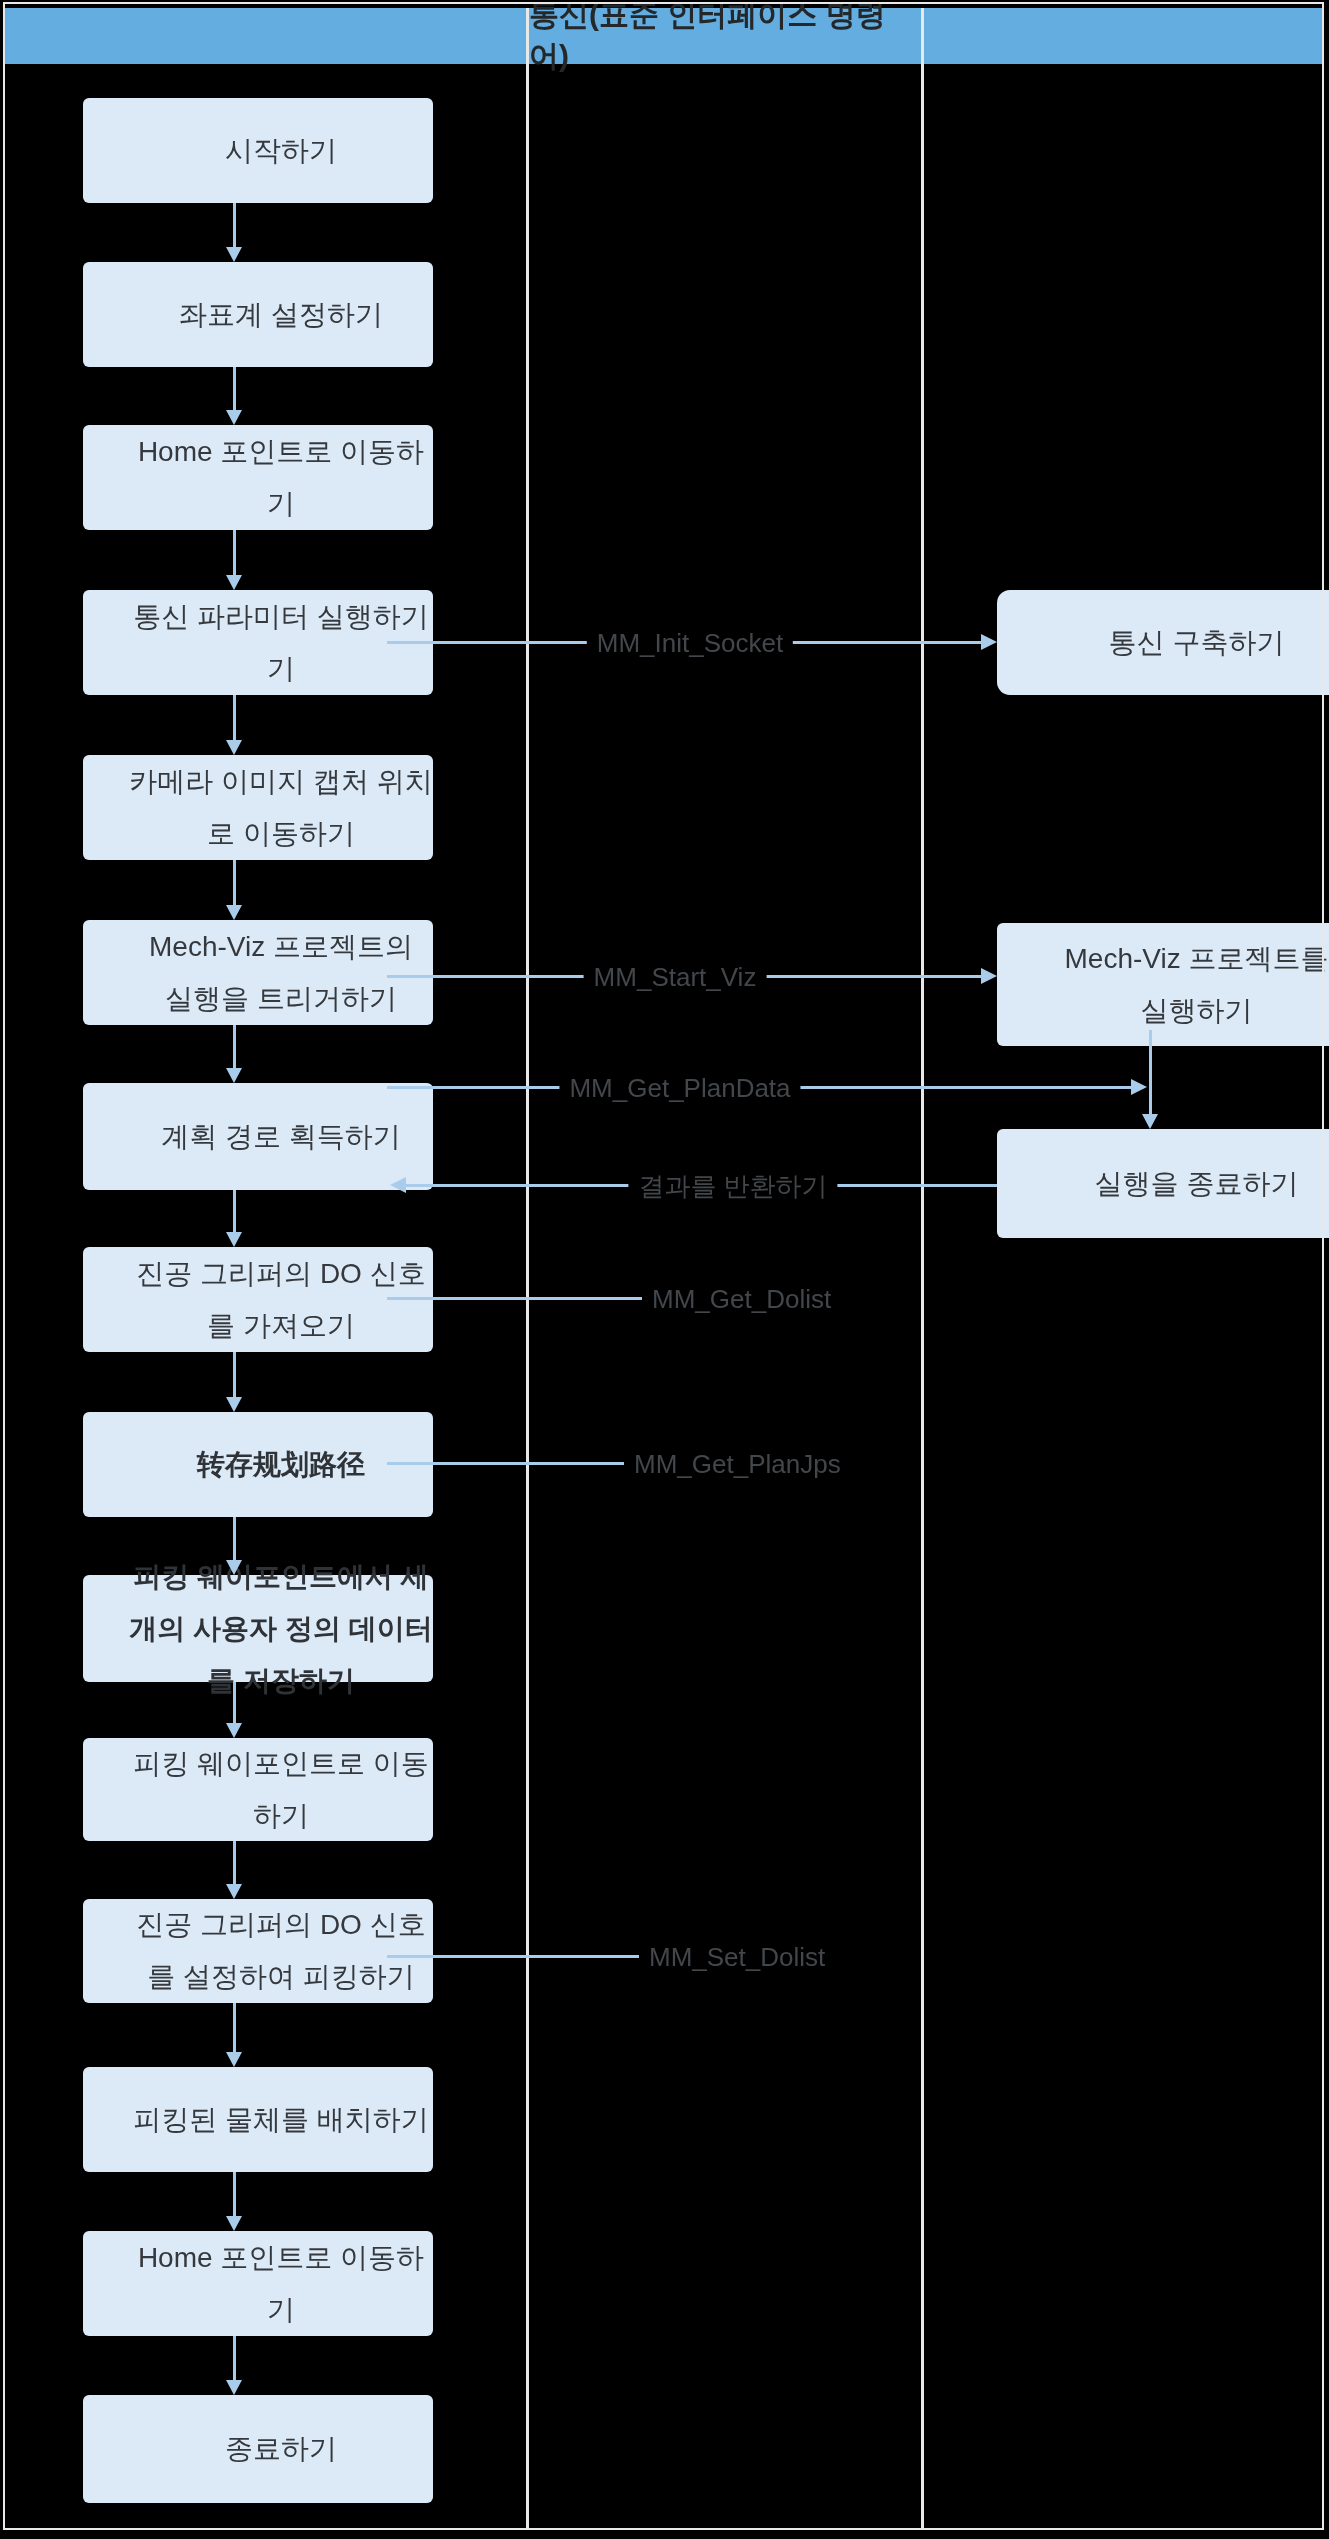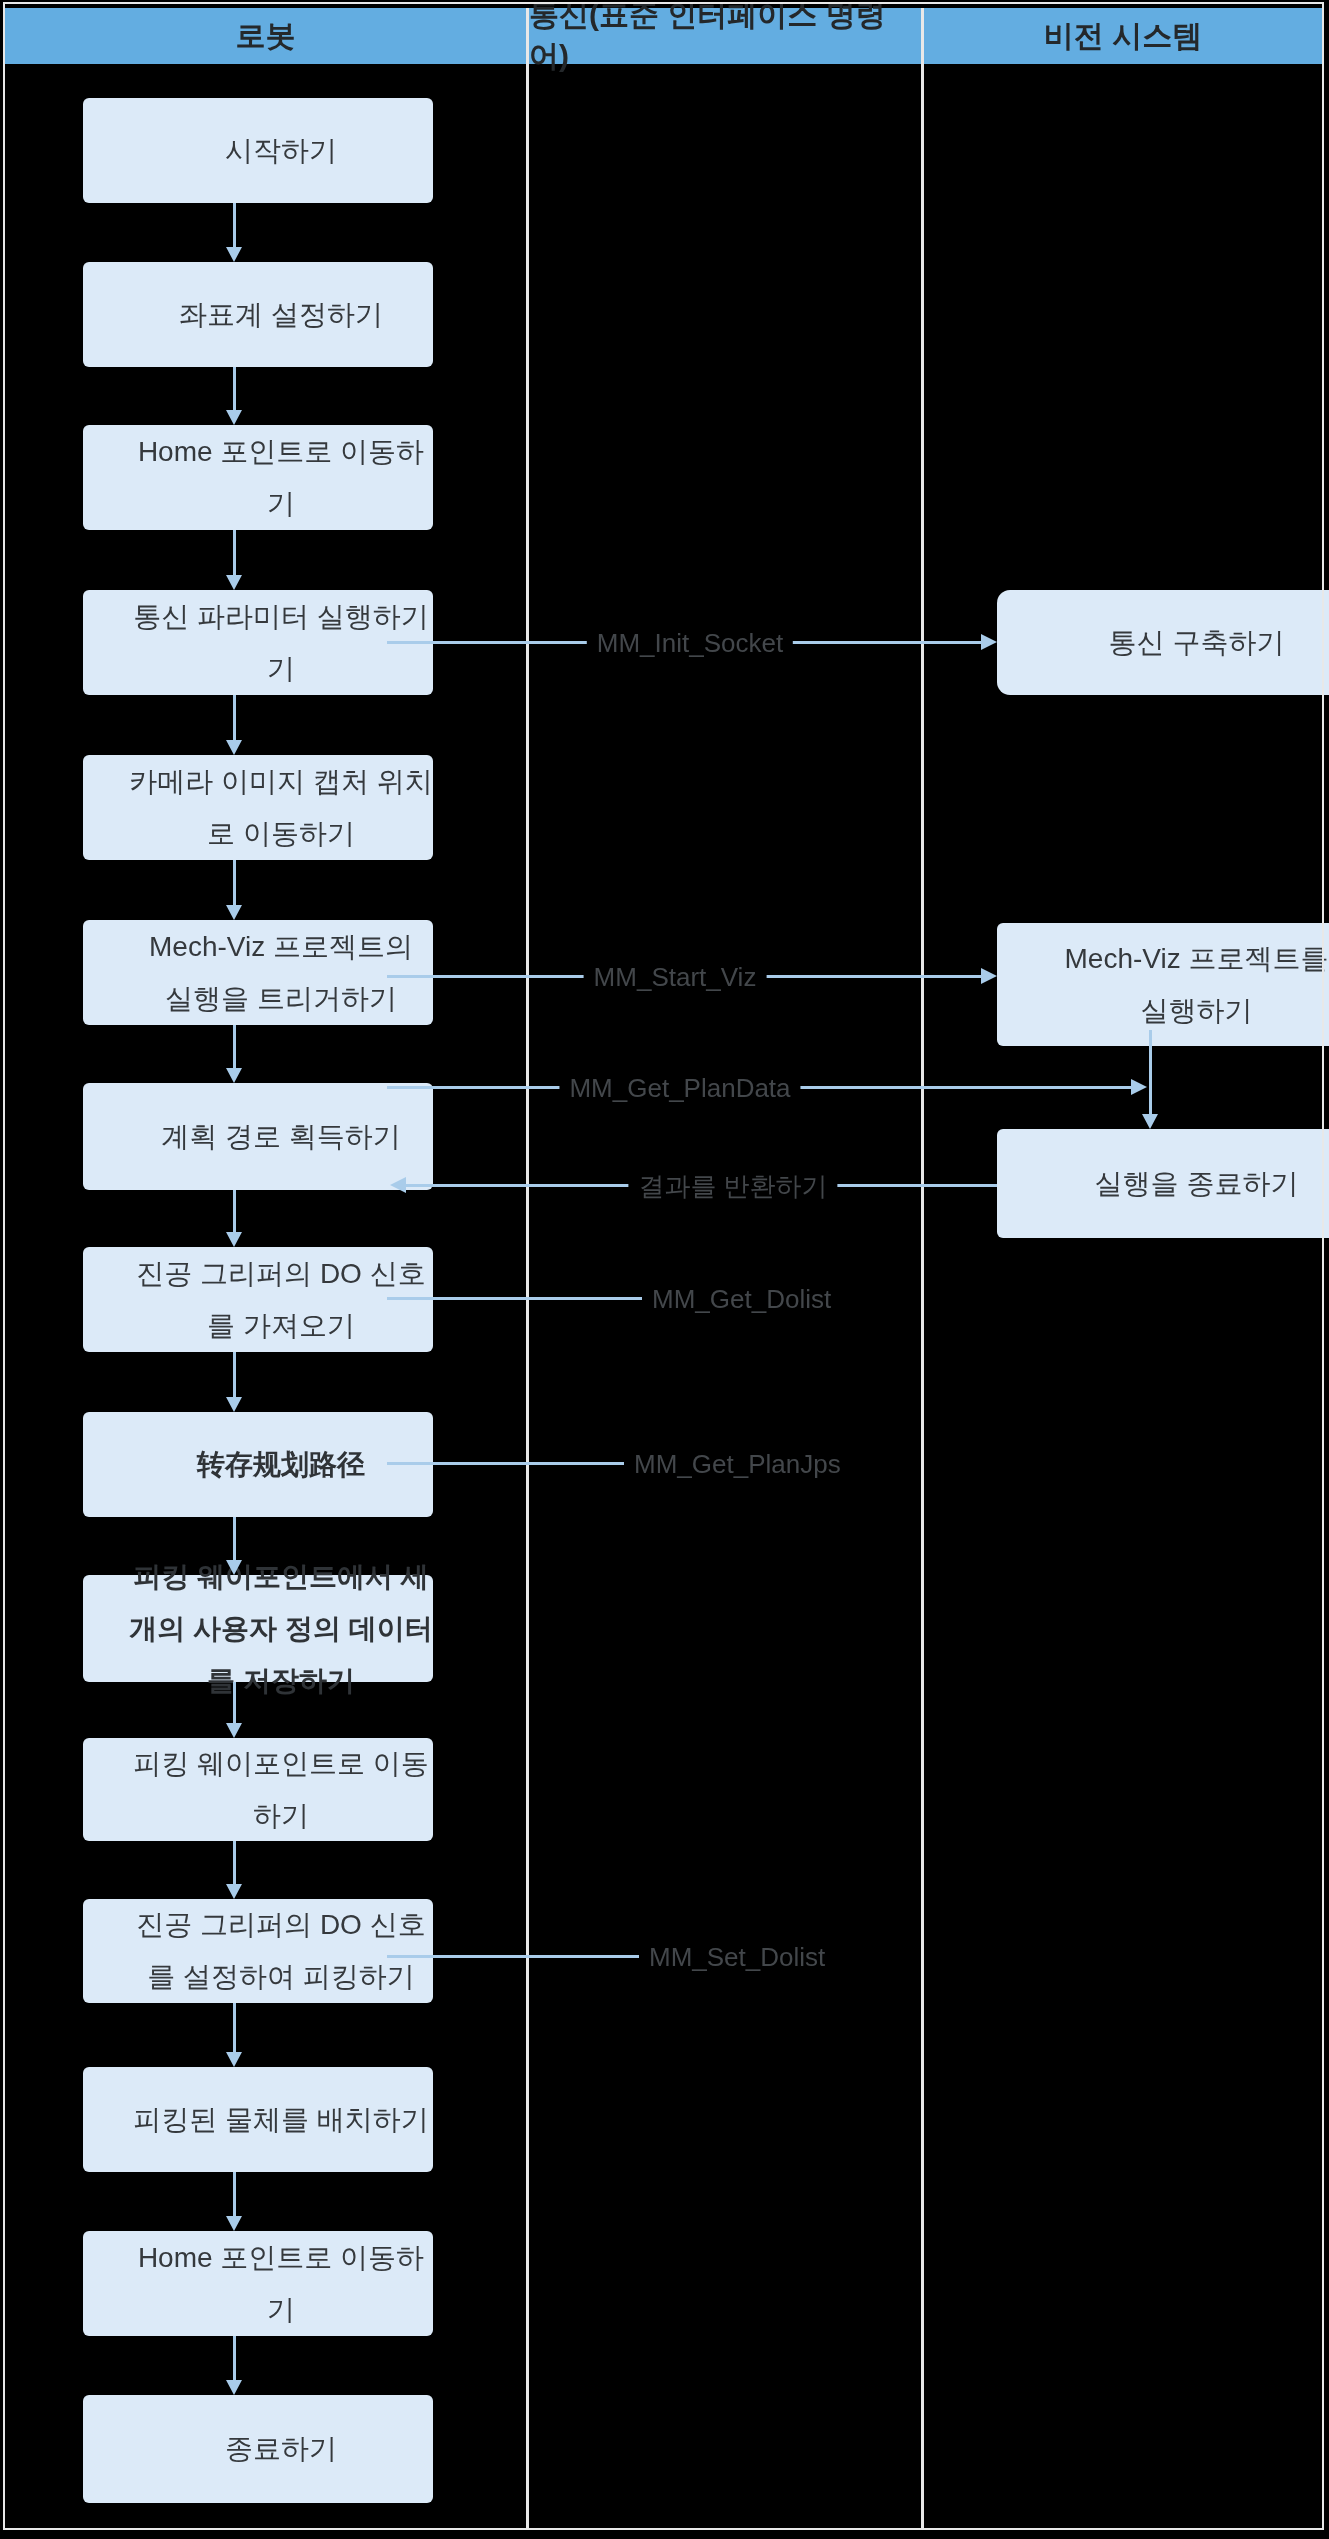--- a/index.html
+++ b/index.html
@@ -54,23 +54,21 @@
     padding:3px 10px;white-space:nowrap;
   }
   .conn-label.centered{transform:translate(-50%,-50%);}
   .conn-label.after{transform:translateY(-50%);padding-left:6px;}
 </style>
 </head>
 <body>
 
 <div class="canvas">
   <div class="header-band"></div>
-  <div class="header-cell hc1">로봇</div>
   <div class="header-cell hc2">통신(표준 인터페이스 명령어)</div>
-  <div class="header-cell hc3">비전 시스템</div>
   <div class="lane-divider" style="left:526px;"></div>
   <div class="lane-divider" style="left:921px;"></div>
   <div id="diagram-layer">
       <div class="node" style="left: 83px; top: 98px; width: 304px; height: 105px;">시작하기</div>
       <div class="node" style="left: 83px; top: 262px; width: 304px; height: 105px;">좌표계 설정하기</div>
       <div class="node" style="left: 83px; top: 425px; width: 304px; height: 105px;">Home 포인트로 이동하
 기</div>
       <div class="node" style="left: 83px; top: 590px; width: 304px; height: 105px;">통신 파라미터 실행하기
 기</div>
       <div class="node" style="left: 83px; top: 755px; width: 304px; height: 105px;">카메라 이미지 캡처 위치

